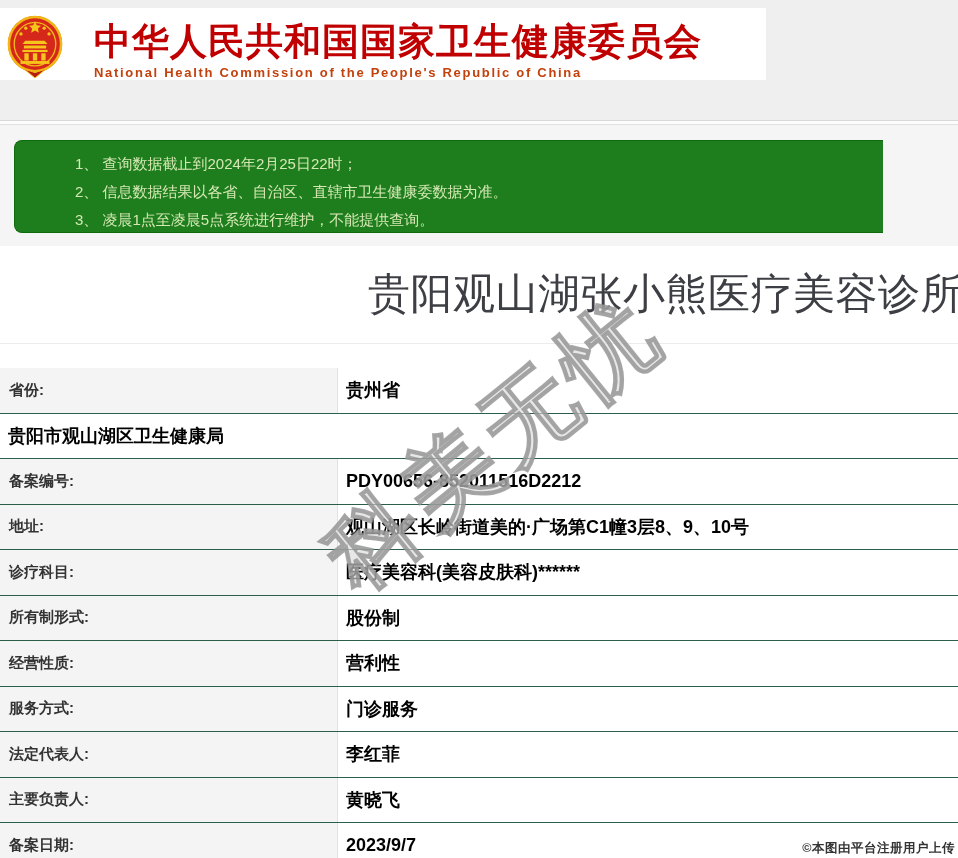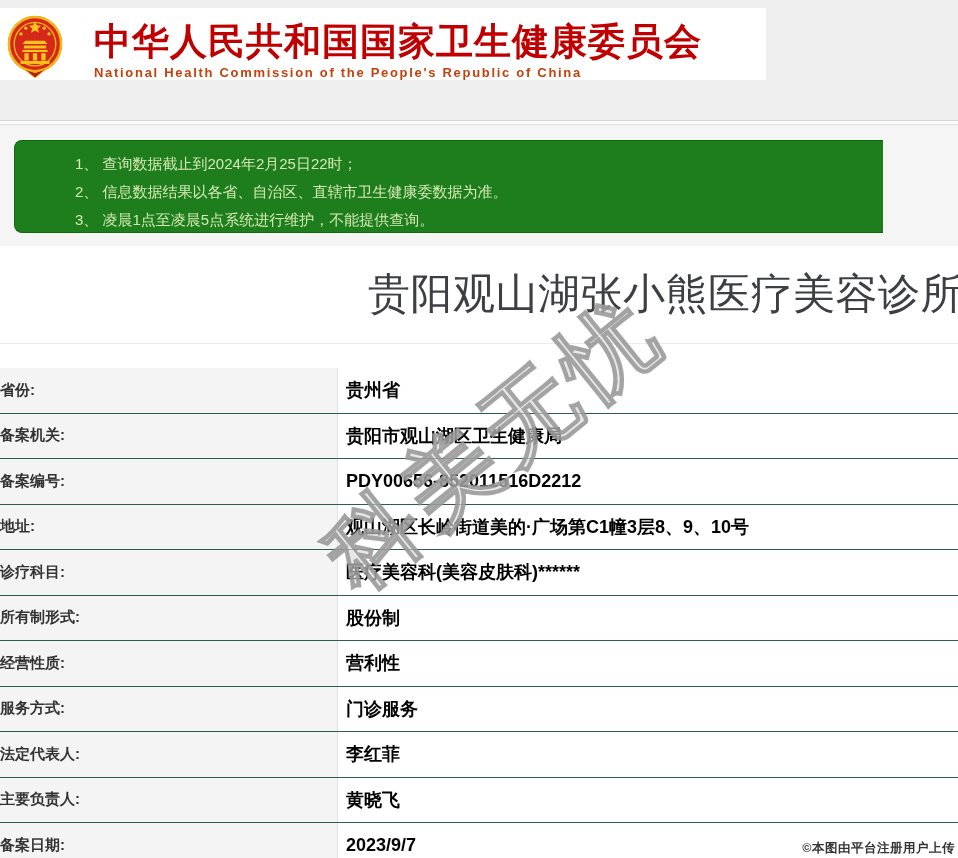--- a/index.html
+++ b/index.html
@@ -32,21 +32,21 @@
     position:absolute;left:368px;top:266px;font-size:42px;font-weight:400;color:#3e3f44;
     white-space:nowrap;letter-spacing:0.5px;
   }
   .section-line{position:absolute;top:343px;left:0;width:958px;border-top:1px solid #ececec;}
 
   
   .details{position:absolute;top:368px;left:0;width:958px;}
   .row{display:flex;height:44.5px;border-bottom:1px solid #2b5f4a;}
   .row-label{
     width:338px;box-sizing:border-box;background:#f3f4f3;border-right:1px solid #e2e2e2;
-    display:flex;align-items:center;
+    display:flex;align-items:center;padding-left:9px;
     font-weight:bold;color:#333333;font-size:15px;
   }
   .row-value{flex:1;display:flex;align-items:center;padding-left:8px;color:#000000;font-size:18px;white-space:nowrap;font-weight:bold;}
 
   
   .watermark{
     position:absolute;left:318px;top:482px;z-index:5;pointer-events:none;
     font-size:92px;font-weight:bold;letter-spacing:8px;white-space:nowrap;
     color:rgba(255,255,255,0.38);
     -webkit-text-stroke:1.5px rgba(140,140,140,0.75);
@@ -104,21 +104,20 @@
 
   <div class="clinic-title">贵阳观山湖张小熊医疗美容诊所</div>
   <div class="section-line"></div>
 
   <div class="details">
     <div class="row">
       <div class="row-label">省份:</div>
       <div class="row-value">贵州省</div>
     </div>
     <div class="row">
-      <div class="row-label">备案机关:</div>
       <div class="row-value">贵阳市观山湖区卫生健康局</div>
     </div>
     <div class="row">
       <div class="row-label">备案编号:</div>
       <div class="row-value">PDY00656-852011516D2212</div>
     </div>
     <div class="row">
       <div class="row-label">地址:</div>
       <div class="row-value">观山湖区长岭街道美的·广场第C1幢3层8、9、10号</div>
     </div>

